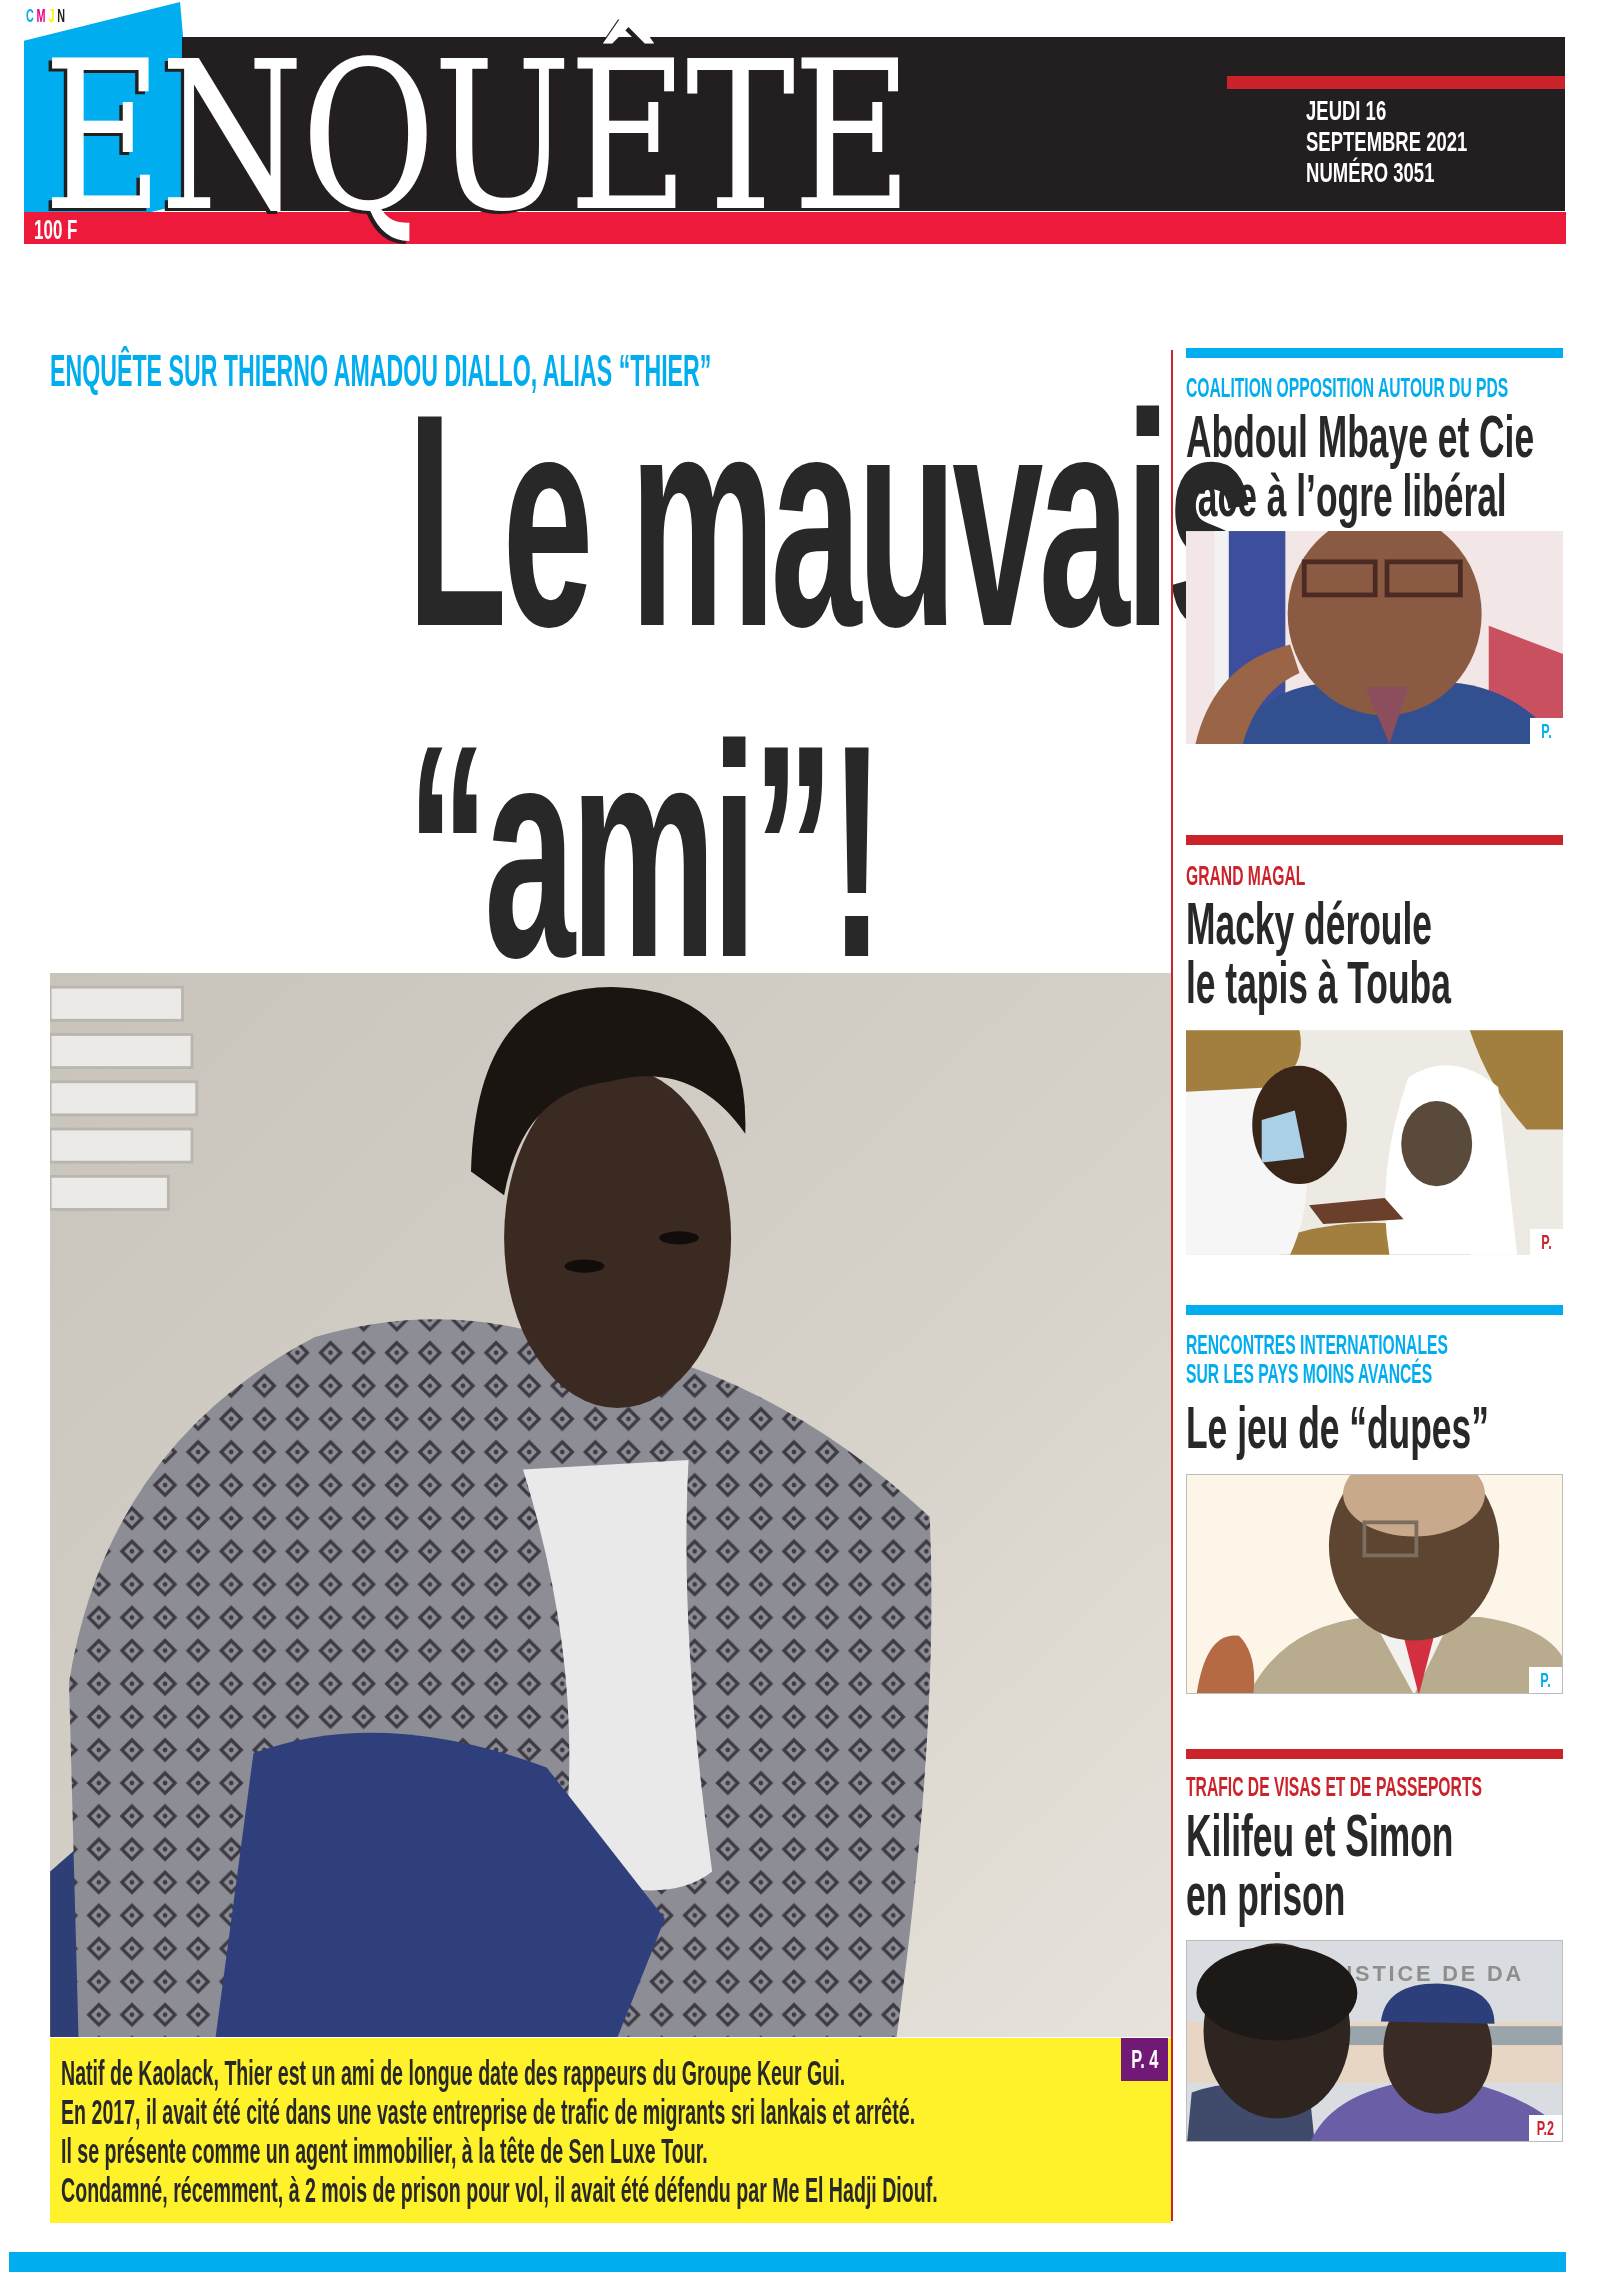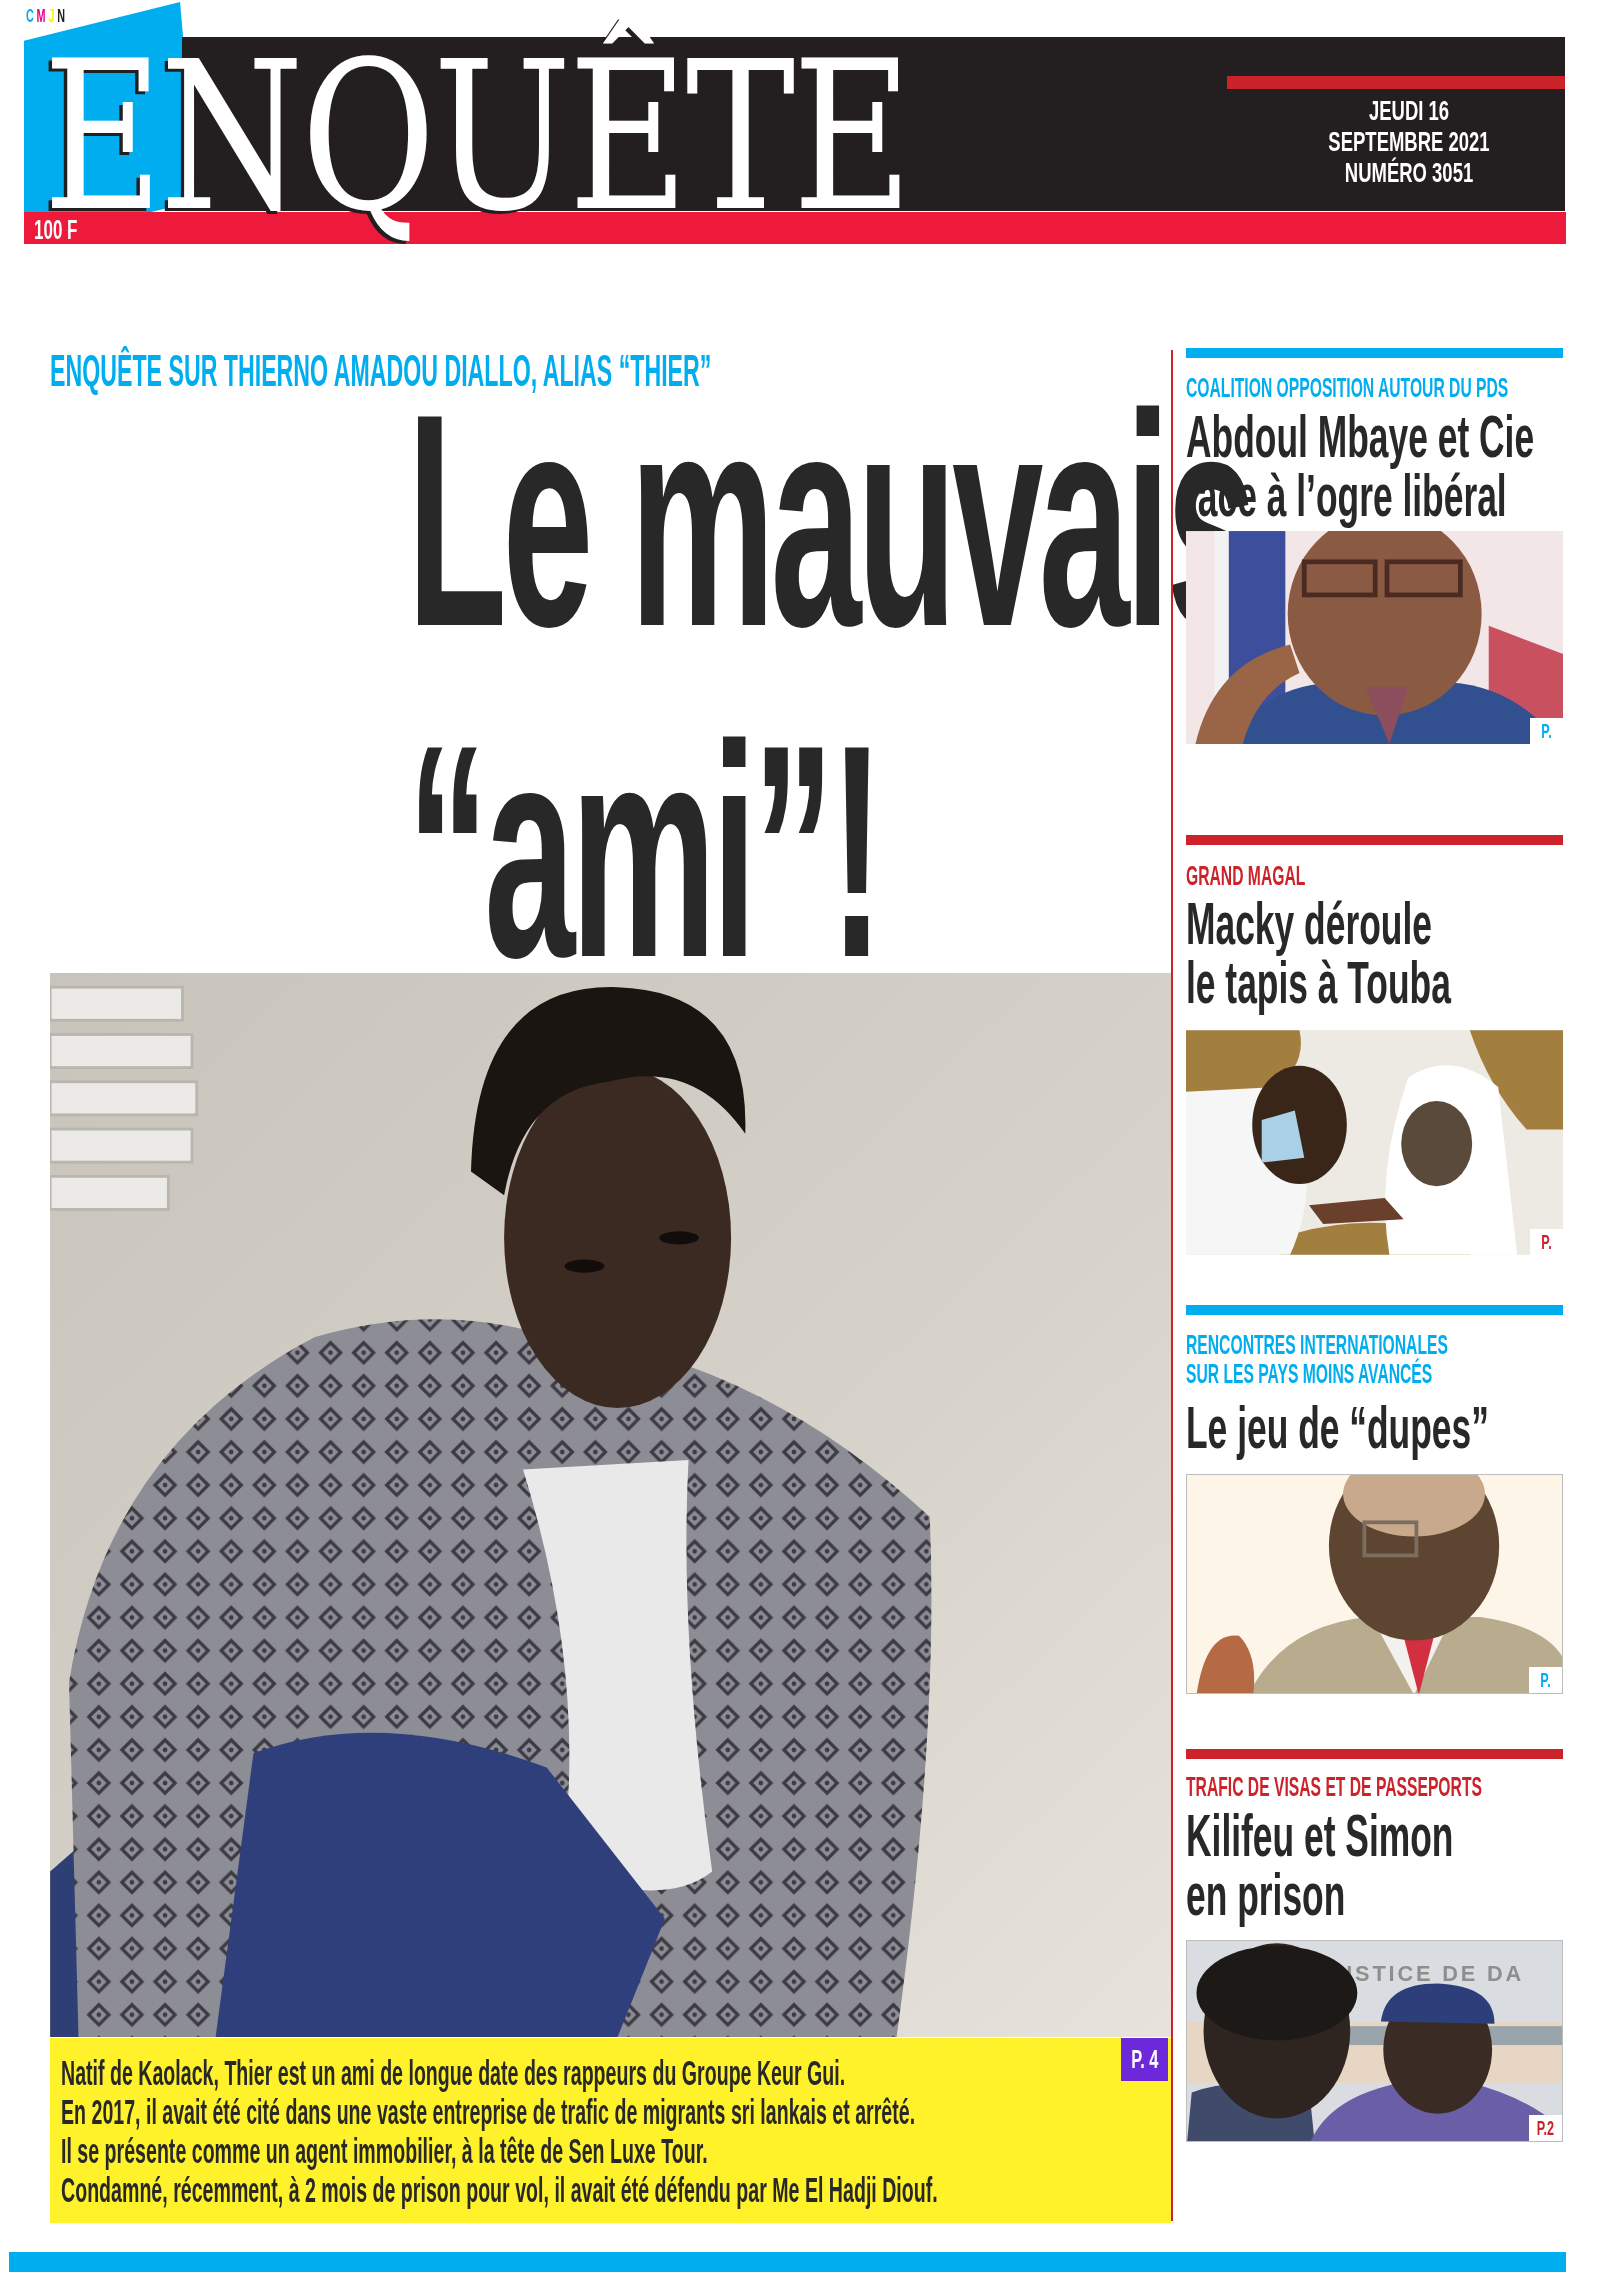--- a/index.html
+++ b/index.html
@@ -11,21 +11,21 @@
   #cmjn { left:26px; top:5.7px; font-size:18px; font-weight:700; letter-spacing:4.7px; transform:scaleX(0.6); transform-origin:left top; }
   #cmjn span { display:inline-block; }
 
   
   #blue-tab { left:24px; top:0; width:175px; height:213px; }
   #black-bar { left:182px; top:37px; width:1383px; height:174px; background:#231f20; }
   #red-stripe { left:1227px; top:76px; width:338px; height:12.8px; }
   #price-band { left:24px; top:212px; width:1542px; height:32px; }
   #price { left:34px; top:214px; font-size:27.4px; color:#fff; transform:scaleX(0.62); transform-origin:left top; font-weight:700; }
   #logo { left:43px; top:33px; font-family:"DejaVu Serif","Liberation Serif",serif; font-size:222px; color:#fff; line-height:1; letter-spacing:-3.8px; transform:scaleX(0.74) scaleY(0.93); transform-origin:left top; text-shadow:-4.7px 3.8px 0 #231f20; white-space:nowrap; }
-  #dateblock { left:1253px; top:95px; width:312px; text-align:center; color:#fff; }
+  #dateblock { left:1253px; top:95px; width:312px; color:#fff; }
   #dateblock div { font-size:28px; font-weight:700; line-height:31px; transform:scaleX(0.66); }
 
   
   #kicker { left:50px; top:348px; font-size:45px; line-height:1; transform:scaleX(0.515); }
   #headline { left:47px; top:388px; font-size:303px; color:#282828; line-height:265px; letter-spacing:-8.5px; transform:scaleX(0.54); font-weight:700; white-space:nowrap; }
   #divider { left:1171px; top:350px; width:2.4px; height:1871px; }
   #main-photo { left:50px; top:973px; width:1121px; height:1064px; overflow:hidden; background:#d8d4cc; }
   #caption-box { left:50px; top:2038px; width:1121px; height:185px; }
   #caption-lines { left:61px; top:2053px; }
   #caption-lines div { font-size:35px; line-height:39px; color:#282828; font-weight:700; transform:scaleX(0.56); transform-origin:left top; white-space:nowrap; }
@@ -103,21 +103,21 @@
   </svg>
 </div>
 
 <div id="caption-box" class="abs" style="background:#fff22a"></div>
 <div id="caption-lines" class="abs">
   <div>Natif de Kaolack, Thier est un ami de longue date des rappeurs du Groupe Keur Gui.</div>
   <div>En 2017, il avait été cité dans une vaste entreprise de trafic de migrants sri lankais et arrêté.</div>
   <div>Il se présente comme un agent immobilier, à la tête de Sen Luxe Tour.</div>
   <div>Condamné, récemment, à 2 mois de prison pour vol, il avait été défendu par Me El Hadji Diouf.</div>
 </div>
-<div id="p4" class="abs" style="background:#6d28d9">
+<div id="p4" class="abs" style="background:#701a75">
   <span>P. 4</span>
 </div>
 
 <div class="rc-bar" style="top:348px;background:#00aeef"></div>
 <div class="rc-kicker" style="top:374px;color:#00aeef">COALITION OPPOSITION AUTOUR DU PDS</div>
 <div class="rc-title" style="top:407px">Abdoul Mbaye et Cie</div>
 <div class="rc-title" style="top:466px">face à l’ogre libéral</div>
 <div class="rc-photo" style="top:531px;height:213px;border:none" title="Man in glasses with finger to lips">
   <svg width="377" height="213" viewBox="0 0 797 450">
     <rect width="797" height="450" fill="#f3e6e6"></rect>

